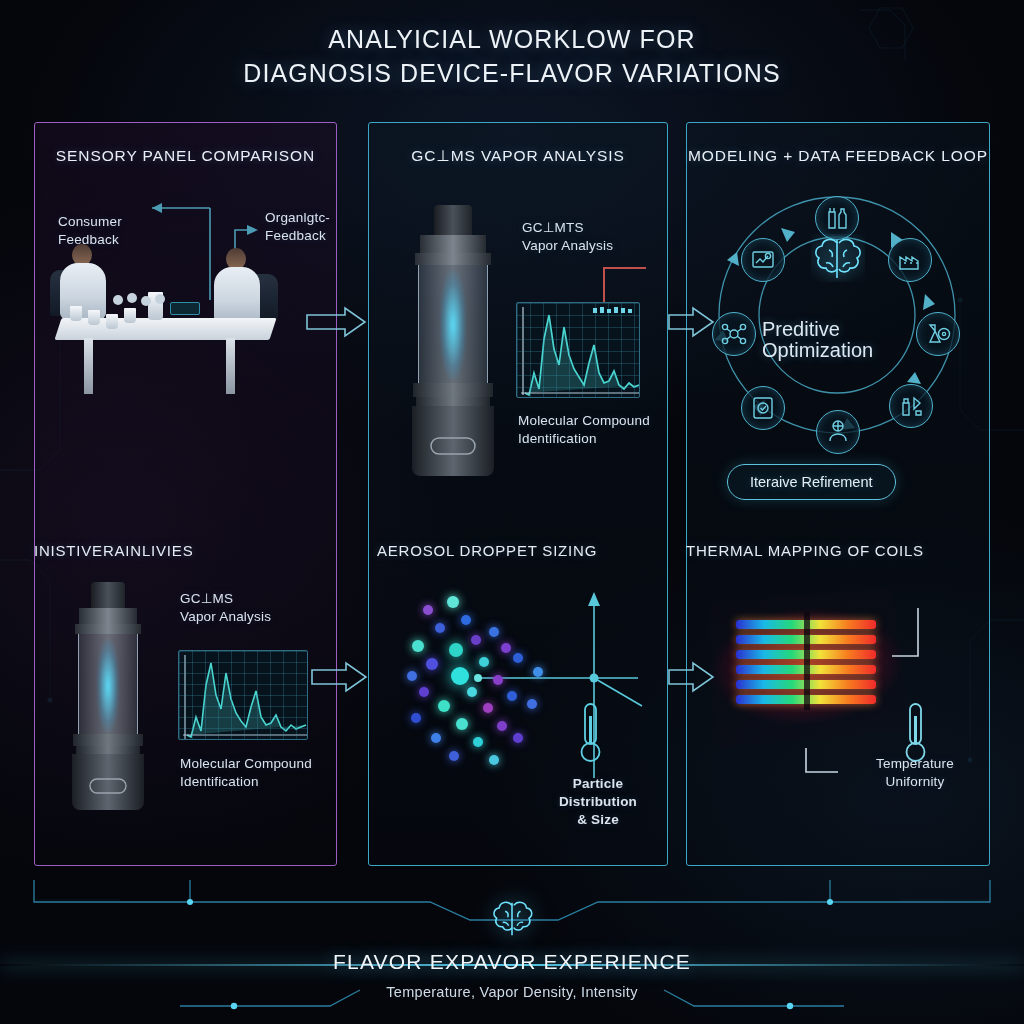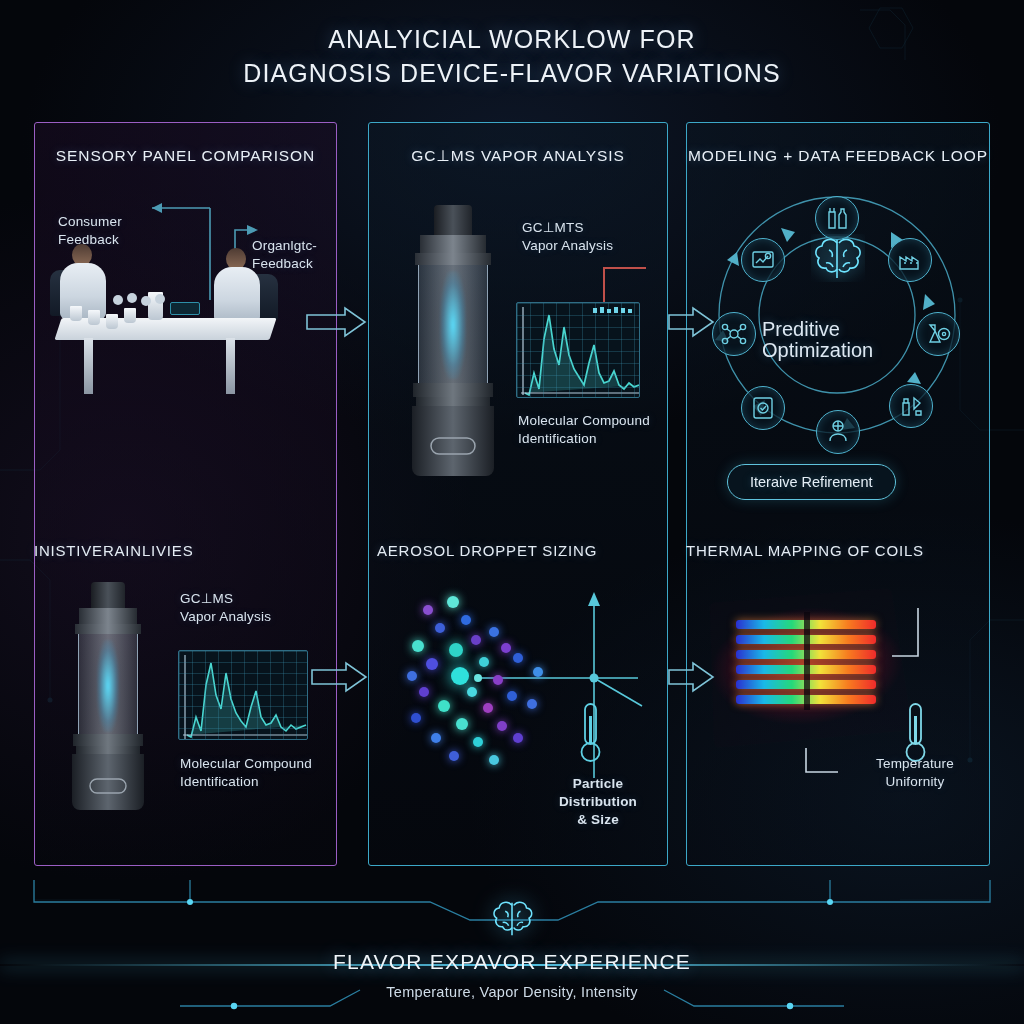--- a/index.html
+++ b/index.html
@@ -279,21 +279,21 @@
   </div>
 
   <div class="panel" id="panel-1">
     <div class="panel-head">SENSORY PANEL COMPARISON</div>
   </div>
 
   <div class="cap" style="left:58px; top:201px; width:90px;margin-top:12px;">
     <span style="white-space:pre-line;">Consumer
 Feedback</span>
   </div>
-  <div class="cap" style="left:252px; top:209px; width:100px;margin-top:28px;">
+  <div class="cap" style="left:265px; top:209px; width:100px;">
     <span style="white-space:pre-line;">Organlgtc-
 Feedback</span>
   </div>
 
   <svg style="position:absolute;left:140px;top:200px;" width="130" height="110">
     <g stroke="#4c9bb4" stroke-width="1.6" fill="none">
       <path d="M70,8 L70,100"></path>
       <path d="M70,8 L12,8"></path>
       <path d="M95,100 L95,30 L112,30"></path>
     </g>

